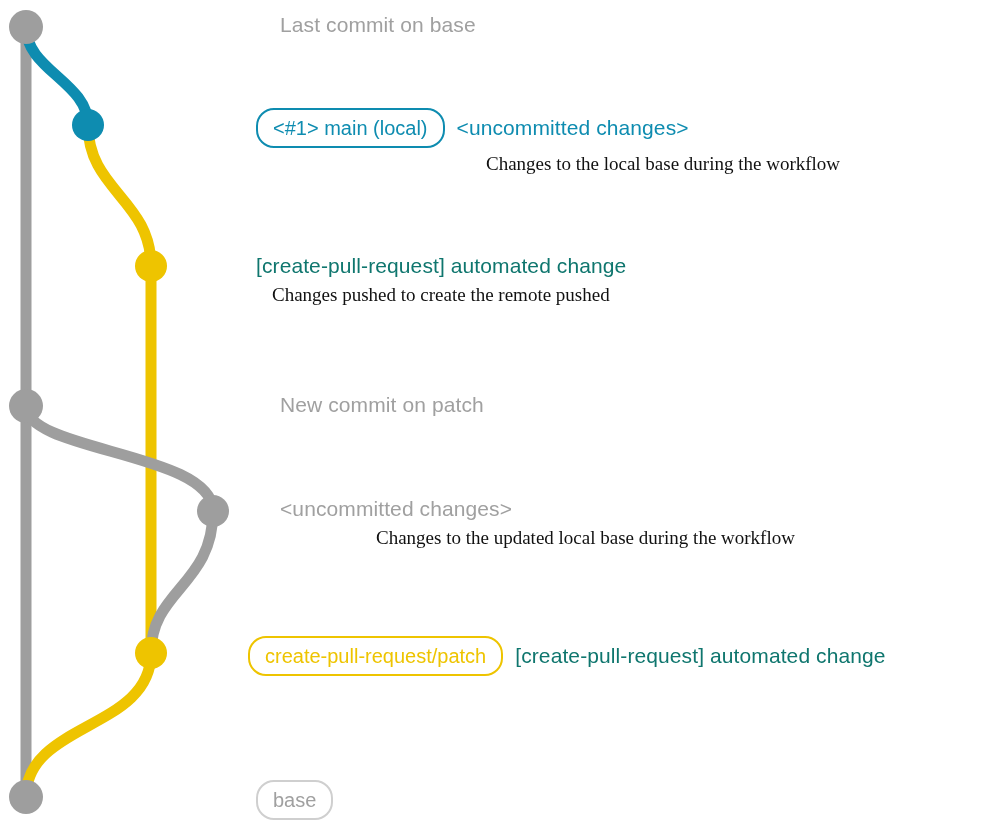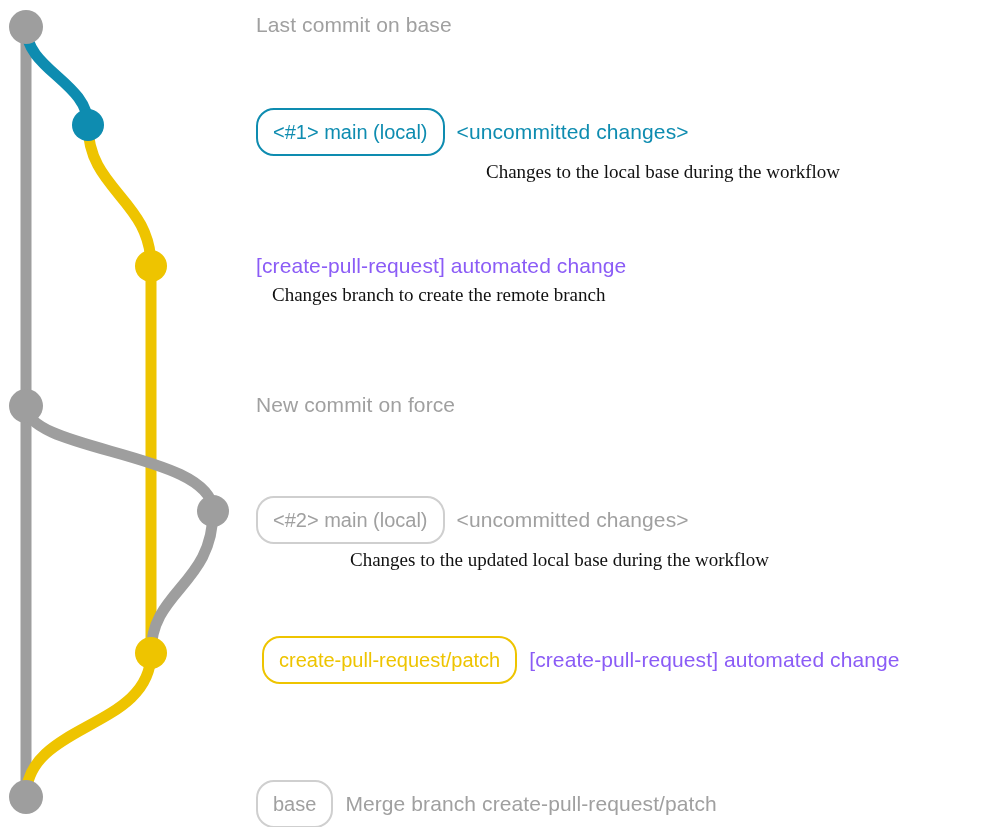--- a/index.html
+++ b/index.html
@@ -41,21 +41,21 @@
   
   .commit-row {
     display: flex;
     align-items: center;
   }
   .branch-badge {
     display: inline-flex;
     align-items: center;
     justify-content: center;
     box-sizing: border-box;
-    height: 48px;
+    height: 40px;
     padding: 0 15px;
     border-radius: 18px;
     border: 2px solid #cfcfcf;
     background: #ffffff;
     font-family: "Liberation Sans", sans-serif;
     font-size: 20px;
     line-height: 1;
     color: #a0a0a0;
     margin-right: 12px;
   }
@@ -72,22 +72,22 @@
     color: #a0a0a0;
   }
 
   .commit-title {
     font-family: "Liberation Sans", sans-serif;
     font-size: 21px;
     line-height: 26px;
     letter-spacing: 0.1px;
   }
   .commit-title.blue   { color: #0e8cb0; }
-  .commit-title.yellow { color: #8b5cf6; }
-  .commit-title.gray   { color: #a0a0a0; }
+  .commit-title.yellow { color: #0f766e; }
+  .commit-title.gray   { color: #a0a0a0; margin-left: 24px; }
 
   
   .commit-desc {
     font-family: "Liberation Serif", "DejaVu Serif", serif;
     font-size: 19px;
     line-height: 24px;
     color: #111111;
     margin-top: 4px;
     white-space: nowrap;
   }
@@ -133,44 +133,42 @@
       <span class="branch-badge blue">&lt;#1&gt; main (local)</span>
       <span class="commit-title blue">&lt;uncommitted changes&gt;</span>
     </div>
     <div class="commit-desc" style="margin-left:230px;text-align:center;">Changes to the local base during the workflow</div>
   </div>
 
   <div class="commit-block" style="left:256px; top:253px;">
     <div class="commit-row">
       <span class="commit-title yellow">[create-pull-request] automated change</span>
     </div>
-    <div class="commit-desc" style="margin-left:16px;">Changes branch to create the remote branch</div>
+    <div class="commit-desc" style="margin-left:16px;">Changes pushed to create the remote pushed</div>
   </div>
 
   <div class="commit-block" style="left:256px; top:392px;">
     <div class="commit-row">
-      <span class="commit-title gray">New commit on force</span>
+      <span class="commit-title gray">New commit on patch</span>
     </div>
   </div>
 
   <div class="commit-block" style="left:256px; top:496px;">
     <div class="commit-row">
-      <span class="branch-badge gray">&lt;#2&gt; main (local)</span>
       <span class="commit-title gray">&lt;uncommitted changes&gt;</span>
     </div>
-    <div class="commit-desc" style="margin-left:94px;">Changes to the updated local base during the workflow</div>
+    <div class="commit-desc" style="margin-left:120px;">Changes to the updated local base during the workflow</div>
   </div>
 
-  <div class="commit-block" style="left:262px; top:636px;">
+  <div class="commit-block" style="left:248px; top:636px;">
     <div class="commit-row">
       <span class="branch-badge yellow">create-pull-request/patch</span>
       <span class="commit-title yellow">[create-pull-request] automated change</span>
     </div>
   </div>
 
   <div class="commit-block" style="left:256px; top:780px;">
     <div class="commit-row">
       <span class="branch-badge gray">base</span>
-      <span class="commit-title gray">Merge branch create-pull-request/patch</span>
     </div>
   </div>
 
 </div>
 
 </body></html>

